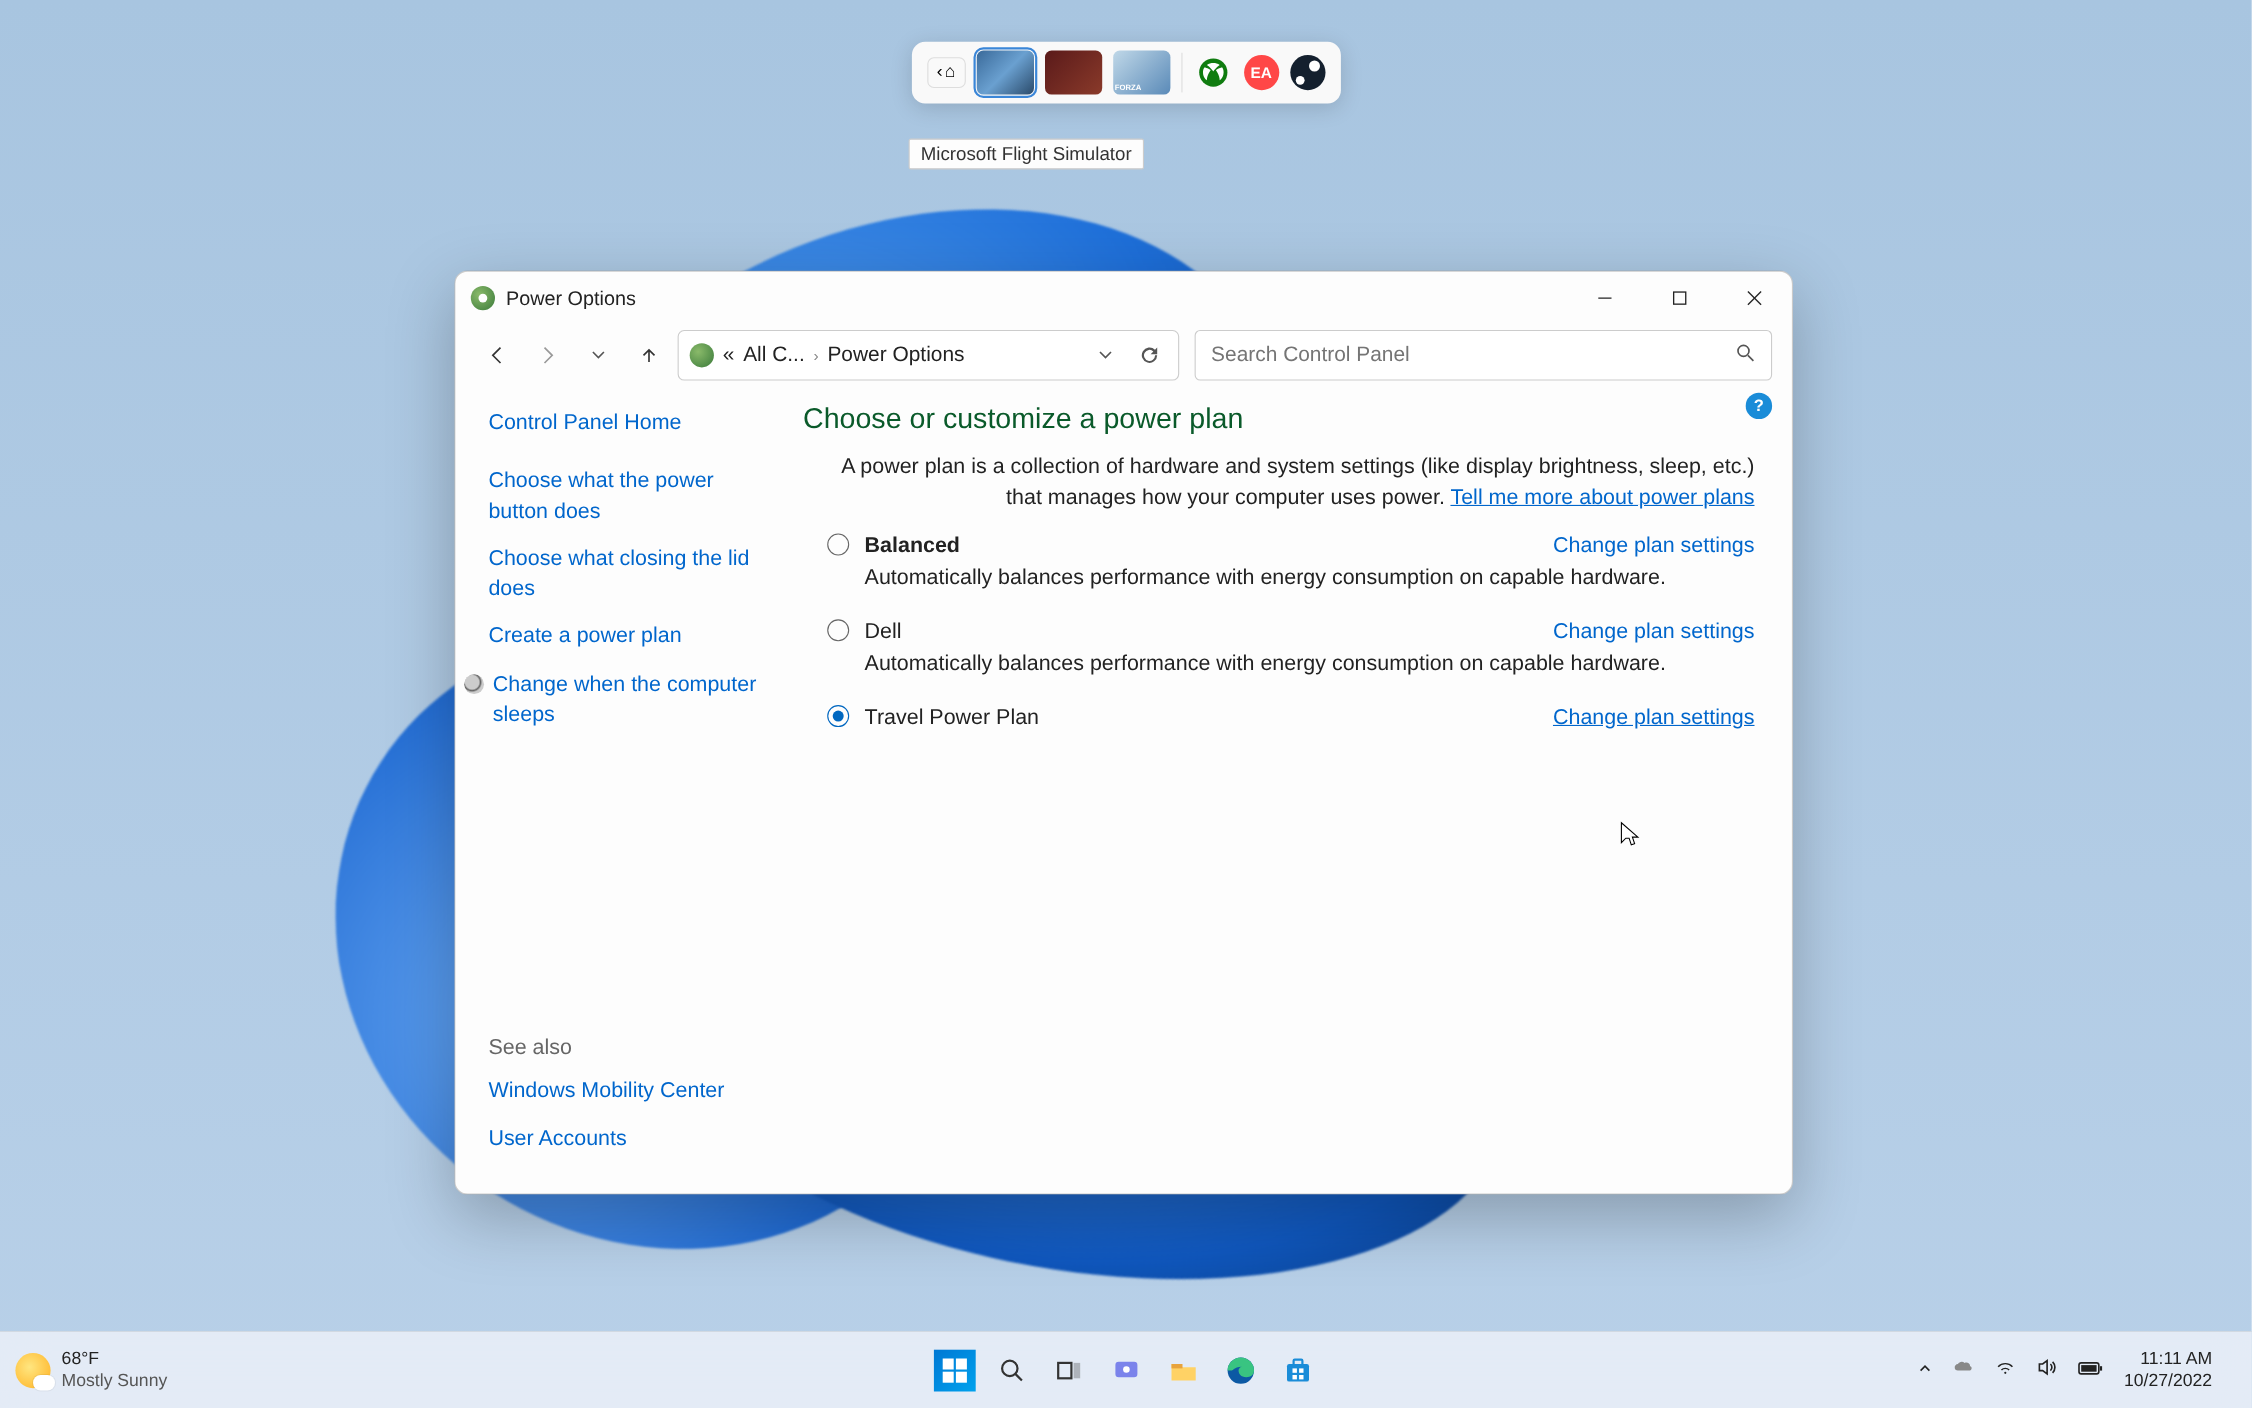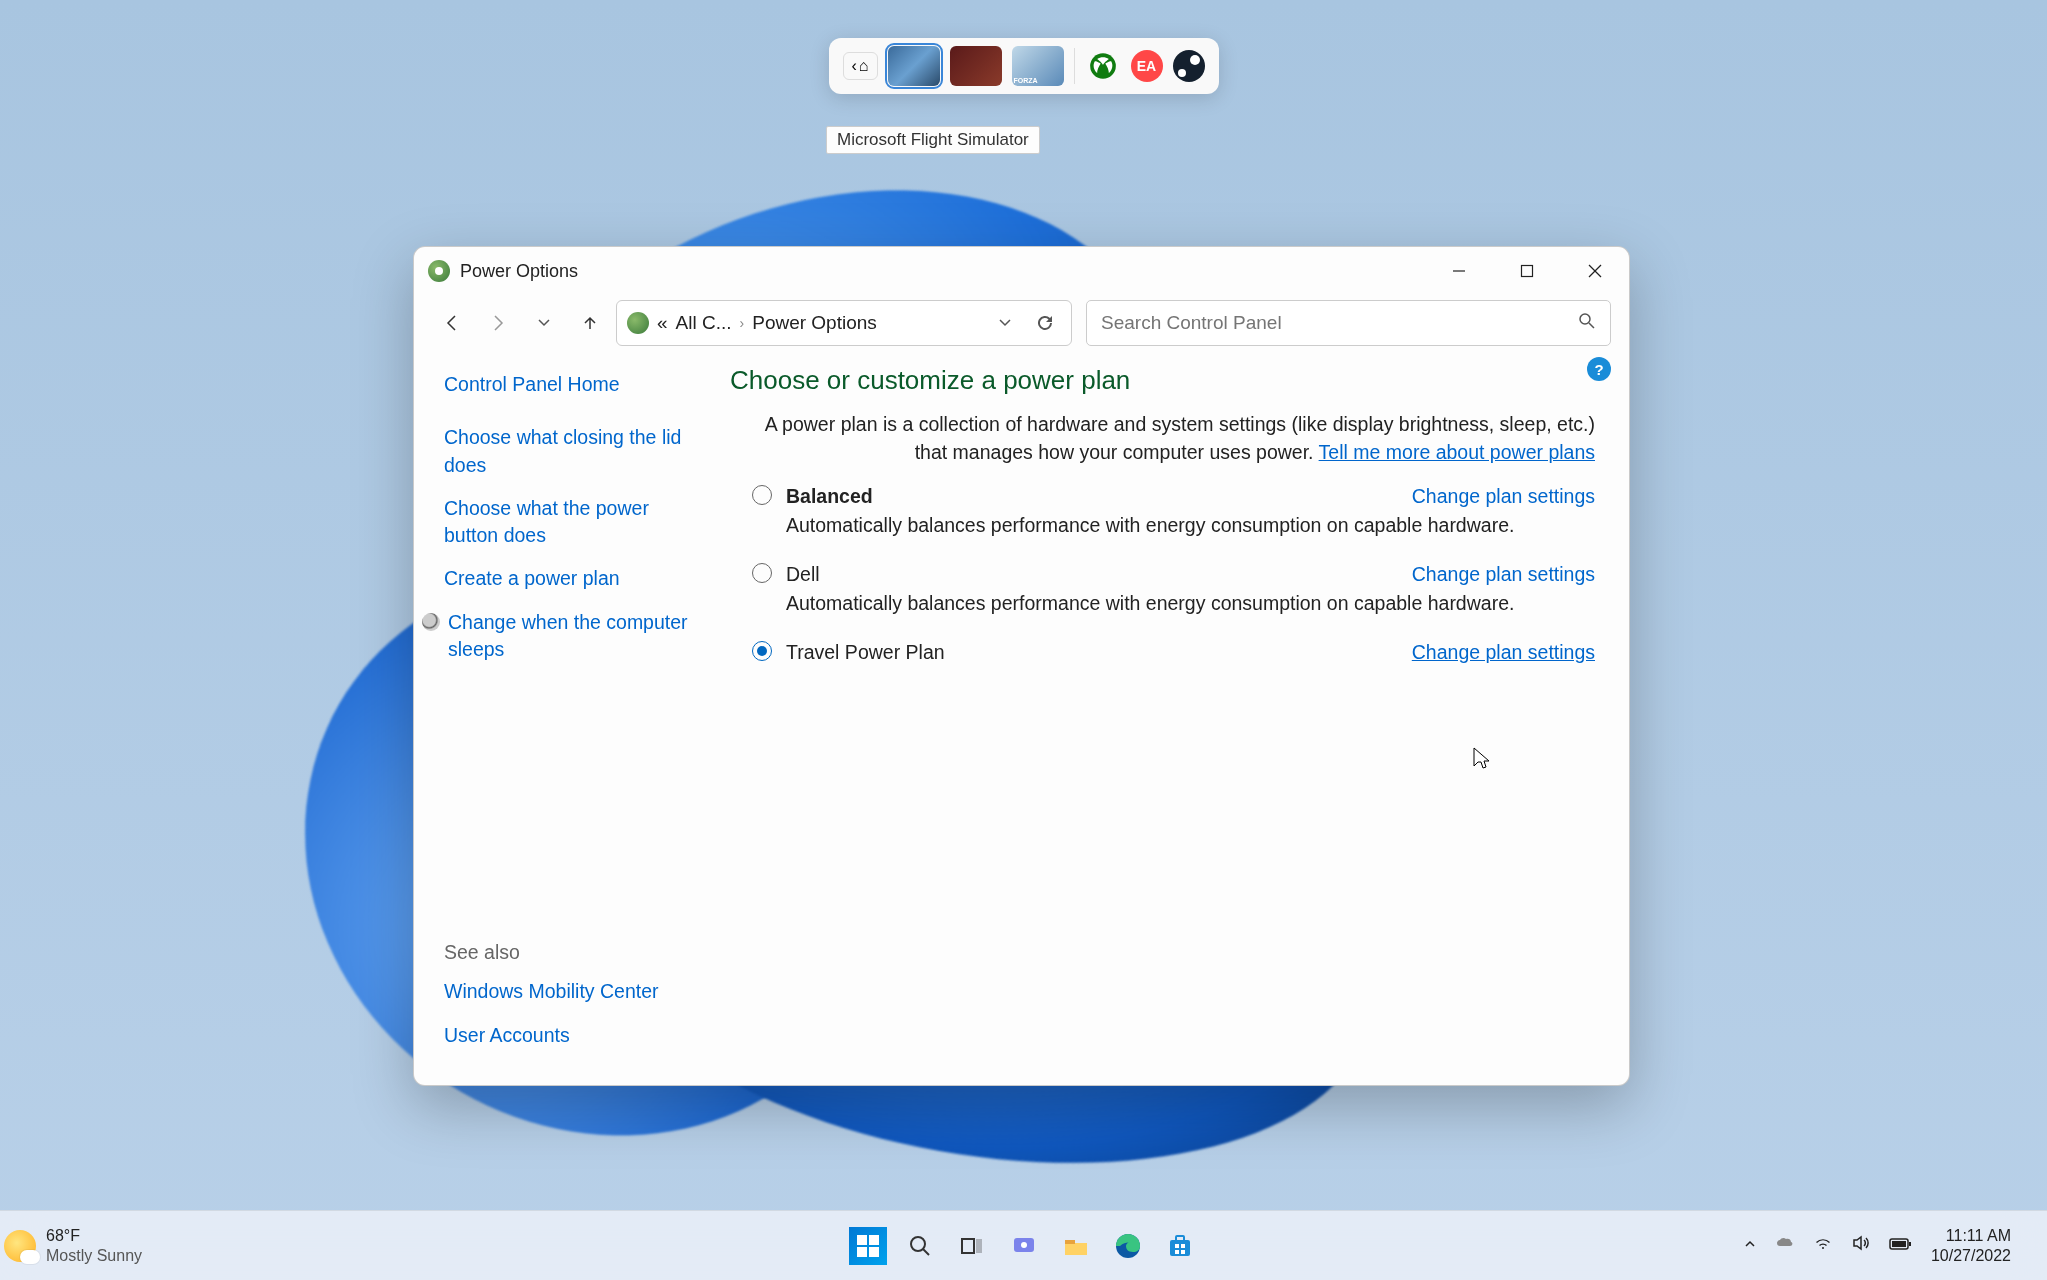--- a/index.html
+++ b/index.html
@@ -127,21 +127,21 @@
 .plan-desc { font-size: 19.5px; color: #222; margin-left: 34px; margin-top: 6px; }
 
 
 .cursor { position: absolute; left: 1470px; top: 746px; pointer-events: none; z-index: 999;}
 
 
 .taskbar { position: absolute; left: 0; right: 0; bottom: 0; height: 70px;
   background: rgba(235,240,248,.85); backdrop-filter: blur(20px);
   border-top: 1px solid rgba(0,0,0,.08);
   display: flex; align-items: center; }
-.tb-weather { display: flex; align-items: center; gap: 10px; padding-left: 4px; cursor: pointer;}
+.tb-weather { display: flex; align-items: center; gap: 10px; padding-left: 14px; cursor: pointer;}
 .tb-sun { width: 32px; height: 32px; border-radius: 50%;
   background: radial-gradient(circle at 40% 40%, #ffe680, #ffb020); position: relative;}
 .tb-sun::after { content:""; position:absolute; width:20px; height:14px; background:#fff; border-radius:10px; right:-4px; bottom:-2px; box-shadow: 0 0 0 1px rgba(0,0,0,.05);}
 .tb-wtext { display: flex; flex-direction: column; line-height: 1.2;}
 .tb-temp { font-size: 16px; color: #222; }
 .tb-cond { font-size: 16px; color: #555; }
 .tb-center { position: absolute; left: 50%; transform: translateX(-50%);
   display: flex; gap: 10px; align-items: center; }
 .tb-icon { width: 42px; height: 42px; border-radius: 6px; display: flex; align-items: center; justify-content: center;
   cursor: pointer; font-size: 24px; }
@@ -253,22 +253,22 @@
             <line x1="11" y1="11" x2="16" y2="16" stroke="#555" stroke-width="1.5"></line>
           </svg>
       </span>
     </div>
   </div>
 
   <div class="body">
     <div class="sidebar">
       <div class="side-link">Control Panel Home</div>
       <div style="height:10px"></div>
+      <div class="side-link">Choose what the power button does</div>
       <div class="side-link">Choose what closing the lid does</div>
-      <div class="side-link">Choose what the power button does</div>
       <div class="side-link">Create a power plan</div>
       <div class="side-item">
         <div class="side-item-icon"></div>
         <div class="side-link" style="margin-bottom:0">Change when the computer sleeps</div>
       </div>
       <div class="side-spacer"></div>
       <div class="side-heading">See also</div>
       <div class="side-link">Windows Mobility Center</div>
       <div class="side-link">User Accounts</div>
     </div>

